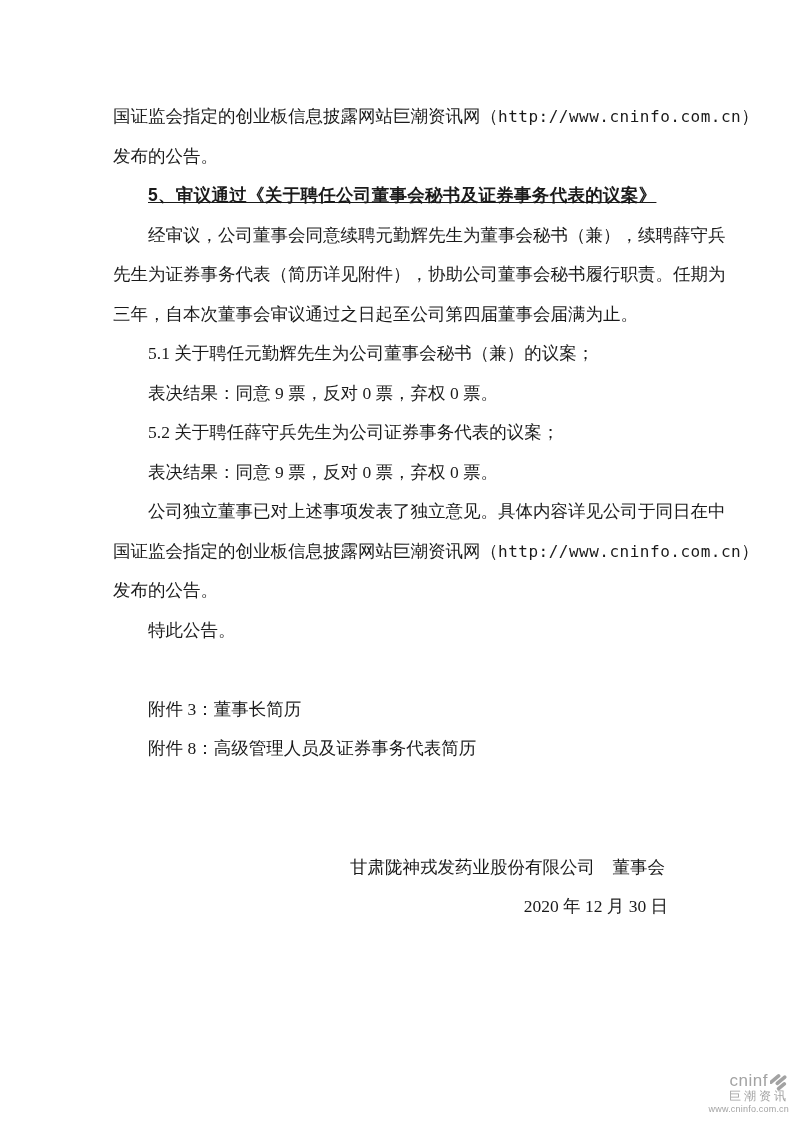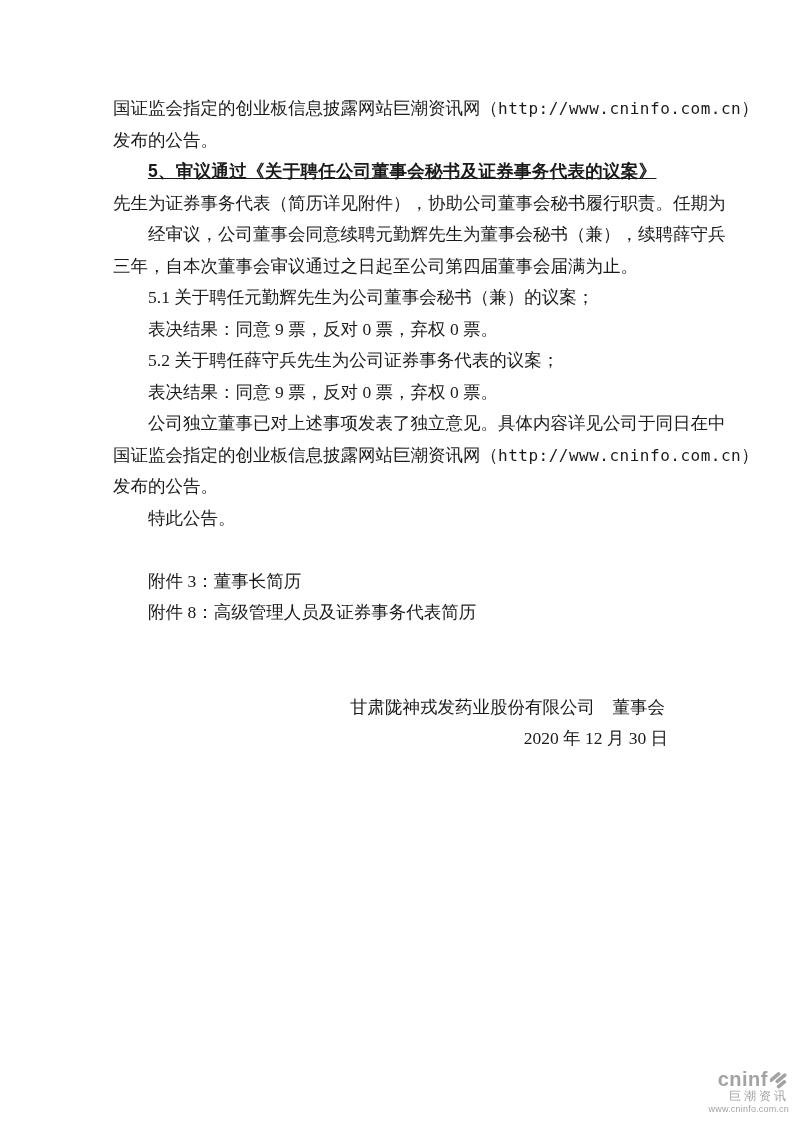--- a/index.html
+++ b/index.html
@@ -21,20 +21,21 @@
     position: absolute;
     left: 113px;
     top: 93px;
     width: 569px;
     font-size: 17.5px;
     line-height: 31.5px;
   }
   .line {
     height: 31.5px;
     white-space: nowrap;
+    margin-top: 8px;
   }
   .indent { padding-left: 35px; }
   .bold {
     font-weight: 700;
     font-family: "Liberation Sans", "DejaVu Sans", sans-serif;
     letter-spacing: 0.3px;
     text-decoration: underline;
   }
   .url {
     font-family: "DejaVu Sans Mono", "Liberation Mono", monospace;
@@ -54,22 +55,22 @@
     font-family: "Liberation Sans", "DejaVu Sans", sans-serif;
     line-height: 1.15;
   }
   .wm-row {
     display: flex;
     align-items: center;
     justify-content: flex-end;
     gap: 2px;
   }
   .wm-brand {
-    font-weight: 700;
-    font-size: 20px;
+    font-weight: 400;
+    font-size: 17px;
     letter-spacing: 0.5px;
     text-align: center;
   }
   .wm-icon { display: inline-block; width: 19px; height: 19px; }
   .wm-cn {
     font-size: 12px;
     letter-spacing: 3px;
     margin-top: -1px;
   }
   .wm-url { font-size: 9px; letter-spacing: 0.2px; }
@@ -80,22 +81,22 @@
 <div class="page">
 
   <div class="text-column">
 
     <div class="line"><span>国证监会指定的创业板信息披露网站巨潮资讯网（</span><span class="url">http://www.cninfo.com.cn</span><span>）</span></div>
 
     <div class="line">发布的公告。</div>
 
     <div class="line indent bold">5、审议通过《关于聘任公司董事会秘书及证券事务代表的议案》</div>
 
+    <div class="line indent">经审议，公司董事会同意续聘元勤辉先生为董事会秘书（兼），续聘薛守兵</div>
     <div class="line">先生为证券事务代表（简历详见附件），协助公司董事会秘书履行职责。任期为</div>
-    <div class="line indent">经审议，公司董事会同意续聘元勤辉先生为董事会秘书（兼），续聘薛守兵</div>
     <div class="line">三年，自本次董事会审议通过之日起至公司第四届董事会届满为止。</div>
 
     <div class="line indent">5.1 关于聘任元勤辉先生为公司董事会秘书（兼）的议案；</div>
     <div class="line indent">表决结果：同意 9 票，反对 0 票，弃权 0 票。</div>
     <div class="line indent">5.2 关于聘任薛守兵先生为公司证券事务代表的议案；</div>
     <div class="line indent">表决结果：同意 9 票，反对 0 票，弃权 0 票。</div>
 
     <div class="line indent">公司独立董事已对上述事项发表了独立意见。具体内容详见公司于同日在中</div>
 
     <div class="line"><span>国证监会指定的创业板信息披露网站巨潮资讯网（</span><span class="url">http://www.cninfo.com.cn</span><span>）</span></div>

